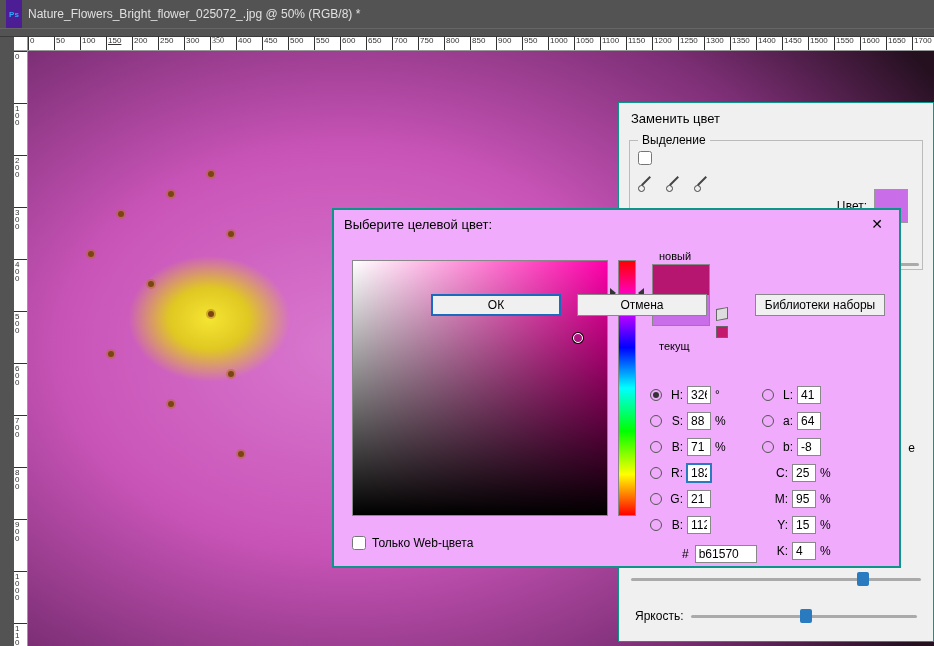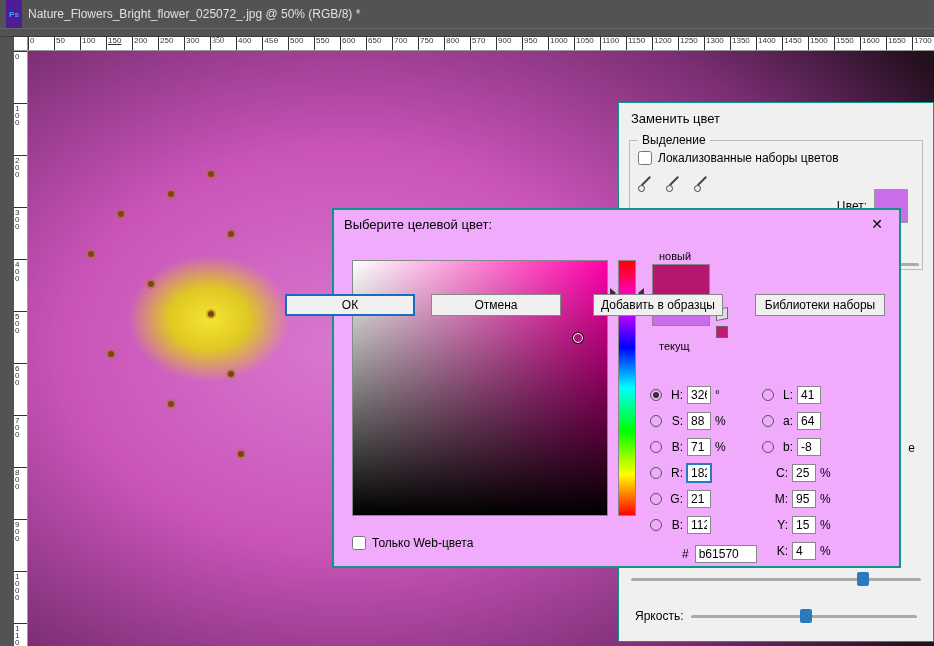--- a/index.html
+++ b/index.html
@@ -125,37 +125,37 @@
       <div class="tick-label" style="left: 106px;">200</div>
       <div class="tick-major" style="left: 130px;"></div>
       <div class="tick-label" style="left: 132px;">250</div>
       <div class="tick-major" style="left: 156px;"></div>
       <div class="tick-label" style="left: 158px;">300</div>
       <div class="tick-major" style="left: 182px;"></div>
       <div class="tick-label" style="left: 184px; font-family: Liberation Serif, serif;">350</div>
       <div class="tick-major" style="left: 208px;"></div>
       <div class="tick-label" style="left: 210px;">400</div>
       <div class="tick-major" style="left: 234px;"></div>
-      <div class="tick-label" style="left: 236px; font-family: Liberation Mono, monospace;">450</div>
+      <div class="tick-label" style="left: 236px;">450</div>
       <div class="tick-major" style="left: 260px;"></div>
       <div class="tick-label" style="left: 262px;">500</div>
       <div class="tick-major" style="left: 286px;"></div>
       <div class="tick-label" style="left: 288px;">550</div>
       <div class="tick-major" style="left: 312px;"></div>
       <div class="tick-label" style="left: 314px;">600</div>
       <div class="tick-major" style="left: 338px;"></div>
       <div class="tick-label" style="left: 340px;">650</div>
       <div class="tick-major" style="left: 364px;"></div>
       <div class="tick-label" style="left: 366px;">700</div>
       <div class="tick-major" style="left: 390px;"></div>
       <div class="tick-label" style="left: 392px;">750</div>
       <div class="tick-major" style="left: 416px;"></div>
       <div class="tick-label" style="left: 418px;">800</div>
       <div class="tick-major" style="left: 442px;"></div>
-      <div class="tick-label" style="left: 444px;">570</div>
+      <div class="tick-label" style="left: 444px;">850</div>
       <div class="tick-major" style="left: 468px;"></div>
       <div class="tick-label" style="left: 470px;">900</div>
       <div class="tick-major" style="left: 494px;"></div>
       <div class="tick-label" style="left: 496px;">950</div>
       <div class="tick-major" style="left: 520px;"></div>
       <div class="tick-label" style="left: 522px;">1000</div>
       <div class="tick-major" style="left: 546px;"></div>
       <div class="tick-label" style="left: 548px;">1050</div>
       <div class="tick-major" style="left: 572px;"></div>
       <div class="tick-label" style="left: 574px;">1100</div>
@@ -228,21 +228,20 @@
     <div class="stamen" style="top:400px;left:210px"></div>
   </div>
 </div>
 
 <div class="replace-panel">
   <div class="replace-title">Заменить цвет</div>
   <div class="fieldset" style="height:130px;">
     <div class="fieldset-legend">Выделение</div>
     <label class="chk">
       <input type="checkbox" style="">
-      <span>Локализованные наборы цветов</span>
     </label>
     <div class="eyedroppers">
       <div class="eyedropper"></div>
       <div class="eyedropper"></div>
       <div class="eyedropper"></div>
     </div>
     <span class="color-label-r">Цвет:</span>
     <div class="swatch-replace"></div>
   </div>
   <div style="position:absolute; top:160px; left:10px; right:10px;">
@@ -289,23 +288,20 @@
   <div class="mini-swatch"></div>
 
   <div class="btn-col">
     <div class="btn primary">
         <span>ОК</span>
       </div>
     <div class="btn">
         <span>Отмена</span>
       </div>
     <div style="height:4px"></div>
-    <div class="btn">
-        <span>Добавить в образцы</span>
-      </div>
     <div style="height:8px"></div>
     <div class="btn">
         <span>Библиотеки наборы</span>
       </div>
   </div>
 
   <div class="fields-area">
     <div class="field-row">
       <div class="col-left">
         <span class="radio-dot sel"></span>

